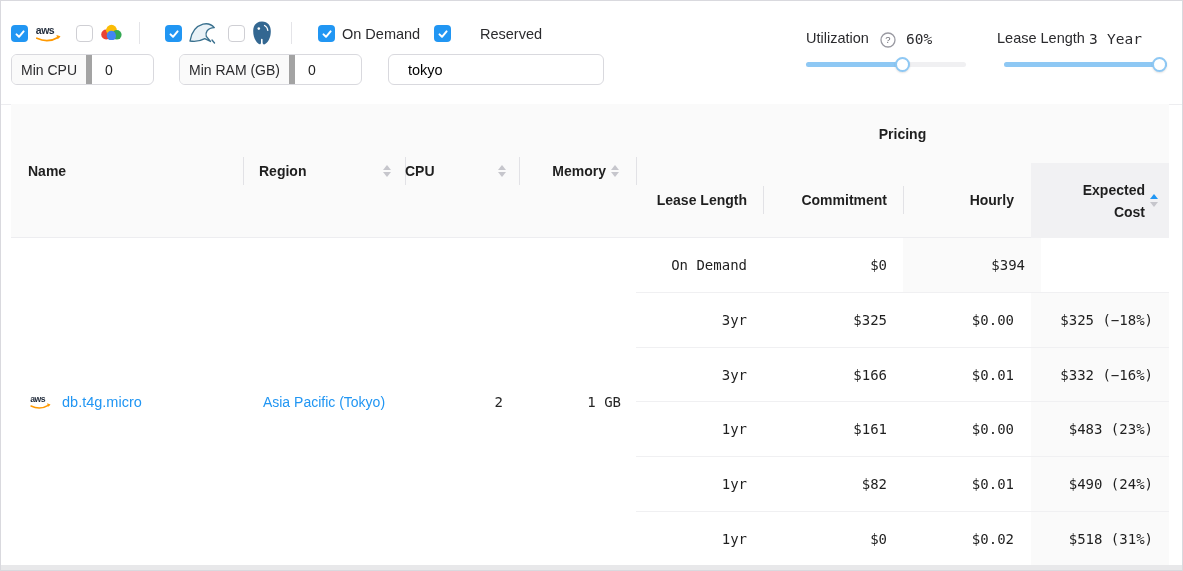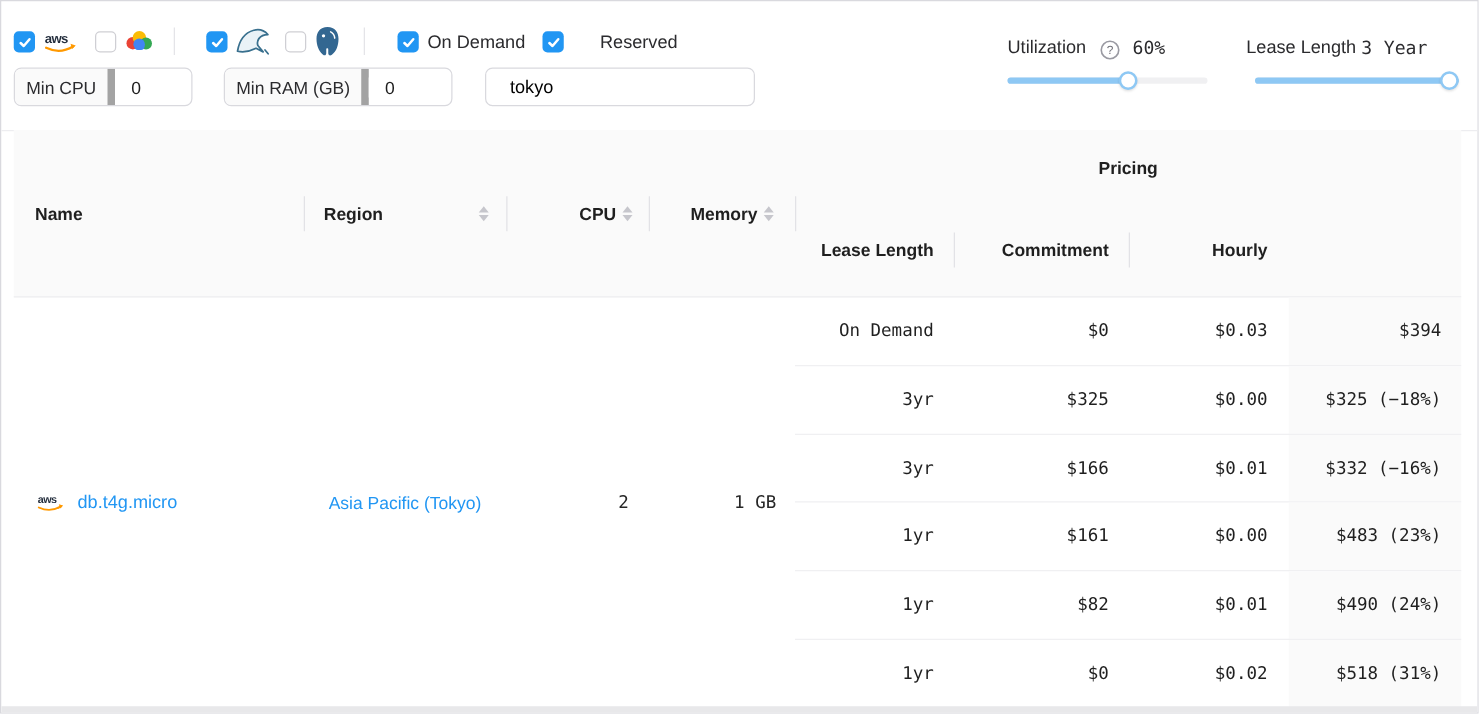--- a/index.html
+++ b/index.html
@@ -190,21 +190,21 @@
     </div>
     <div class="hdiv" style="left:232px;top:53px;height:28px;"></div>
     <div class="hcell" style="left:248px;top:0;height:134px;width:146px;">
       <span>Region</span>
       <span class="sort" style="position:absolute;right:14px;">
           <i class="up"></i>
           <i class="down"></i>
         </span>
     </div>
     <div class="hdiv" style="left:394px;top:53px;height:28px;"></div>
-    <div class="hcell" style="left:394px;top:0;height:134px;width:114px;justify-content:flex-end;padding-right:13px;">
+    <div class="hcell" style="left:394px;top:0;height:134px;width:114px;justify-content:space-between;padding-right:13px;">
       <span>CPU</span>
       <span class="sort">
           <i class="up"></i>
           <i class="down"></i>
         </span>
     </div>
     <div class="hdiv" style="left:508px;top:53px;height:28px;"></div>
     <div class="hcell" style="left:508px;top:0;height:134px;width:117px;justify-content:flex-end;padding-right:17px;">
       <span>Memory</span>
       <span class="sort">
@@ -222,20 +222,30 @@
       <span>Lease Length</span>
     </div>
     <div class="hdiv" style="left:752px;top:82px;height:28px;"></div>
     <div class="hcell" style="left:752px;top:58px;width:140px;height:76px;justify-content:flex-end;padding-right:16px;">
       <span>Commitment</span>
     </div>
     <div class="hdiv" style="left:892px;top:82px;height:28px;"></div>
     <div class="hcell" style="left:892px;top:58px;width:128px;height:76px;justify-content:flex-end;padding-right:17px;">
       <span>Hourly</span>
     </div>
+    <div class="hcell" style="left:1020px;top:59px;width:138px;height:75px;justify-content:flex-end;padding-right:11px;background:#f1f1f3;">
+      <span style="display:flex;flex-direction:column;align-items:flex-end;line-height:22px;">
+        <span>Expected</span>
+        <span>Cost</span>
+      </span>
+      <span class="sort asc">
+          <i class="up"></i>
+          <i class="down"></i>
+        </span>
+    </div>
   </div>
 
   <div id="tbody">
 
     <div class="bcell" style="left:17px;">
       <svg width="26" height="17" viewBox="0 0 60 38" style="margin-right:8px;">
         <text x="5" y="19" font-family="Liberation Sans,sans-serif" font-size="20" font-weight="bold" fill="#252f3e" letter-spacing="-1">aws</text>
         <path d="M7 27 Q28 37 48 25" fill="none" stroke="#ff9900" stroke-width="3.4" stroke-linecap="round"></path>
         <path d="M44 21 L52 23.5 L46.5 29 Z" fill="#ff9900"></path>
       </svg>
@@ -248,21 +258,20 @@
       <span>2</span>
     </div>
     <div class="bcell mono" style="left:508px;width:117px;justify-content:flex-end;padding-right:15px;">
       <span>1 GB</span>
     </div>
 
     <div id="pricing-rows">
       <div class="prow">
         <div class="pcell pc1">On Demand</div>
         <div class="pcell pc2">$0</div>
-        <div class="pcell pc3">$0.03</div>
         <div class="pcell pc4">$394</div>
       </div>
       <div class="prow">
         <div class="pcell pc1">3yr</div>
         <div class="pcell pc2">$325</div>
         <div class="pcell pc3">$0.00</div>
         <div class="pcell pc4">$325 (−18%)</div>
       </div>
       <div class="prow">
         <div class="pcell pc1">3yr</div>

